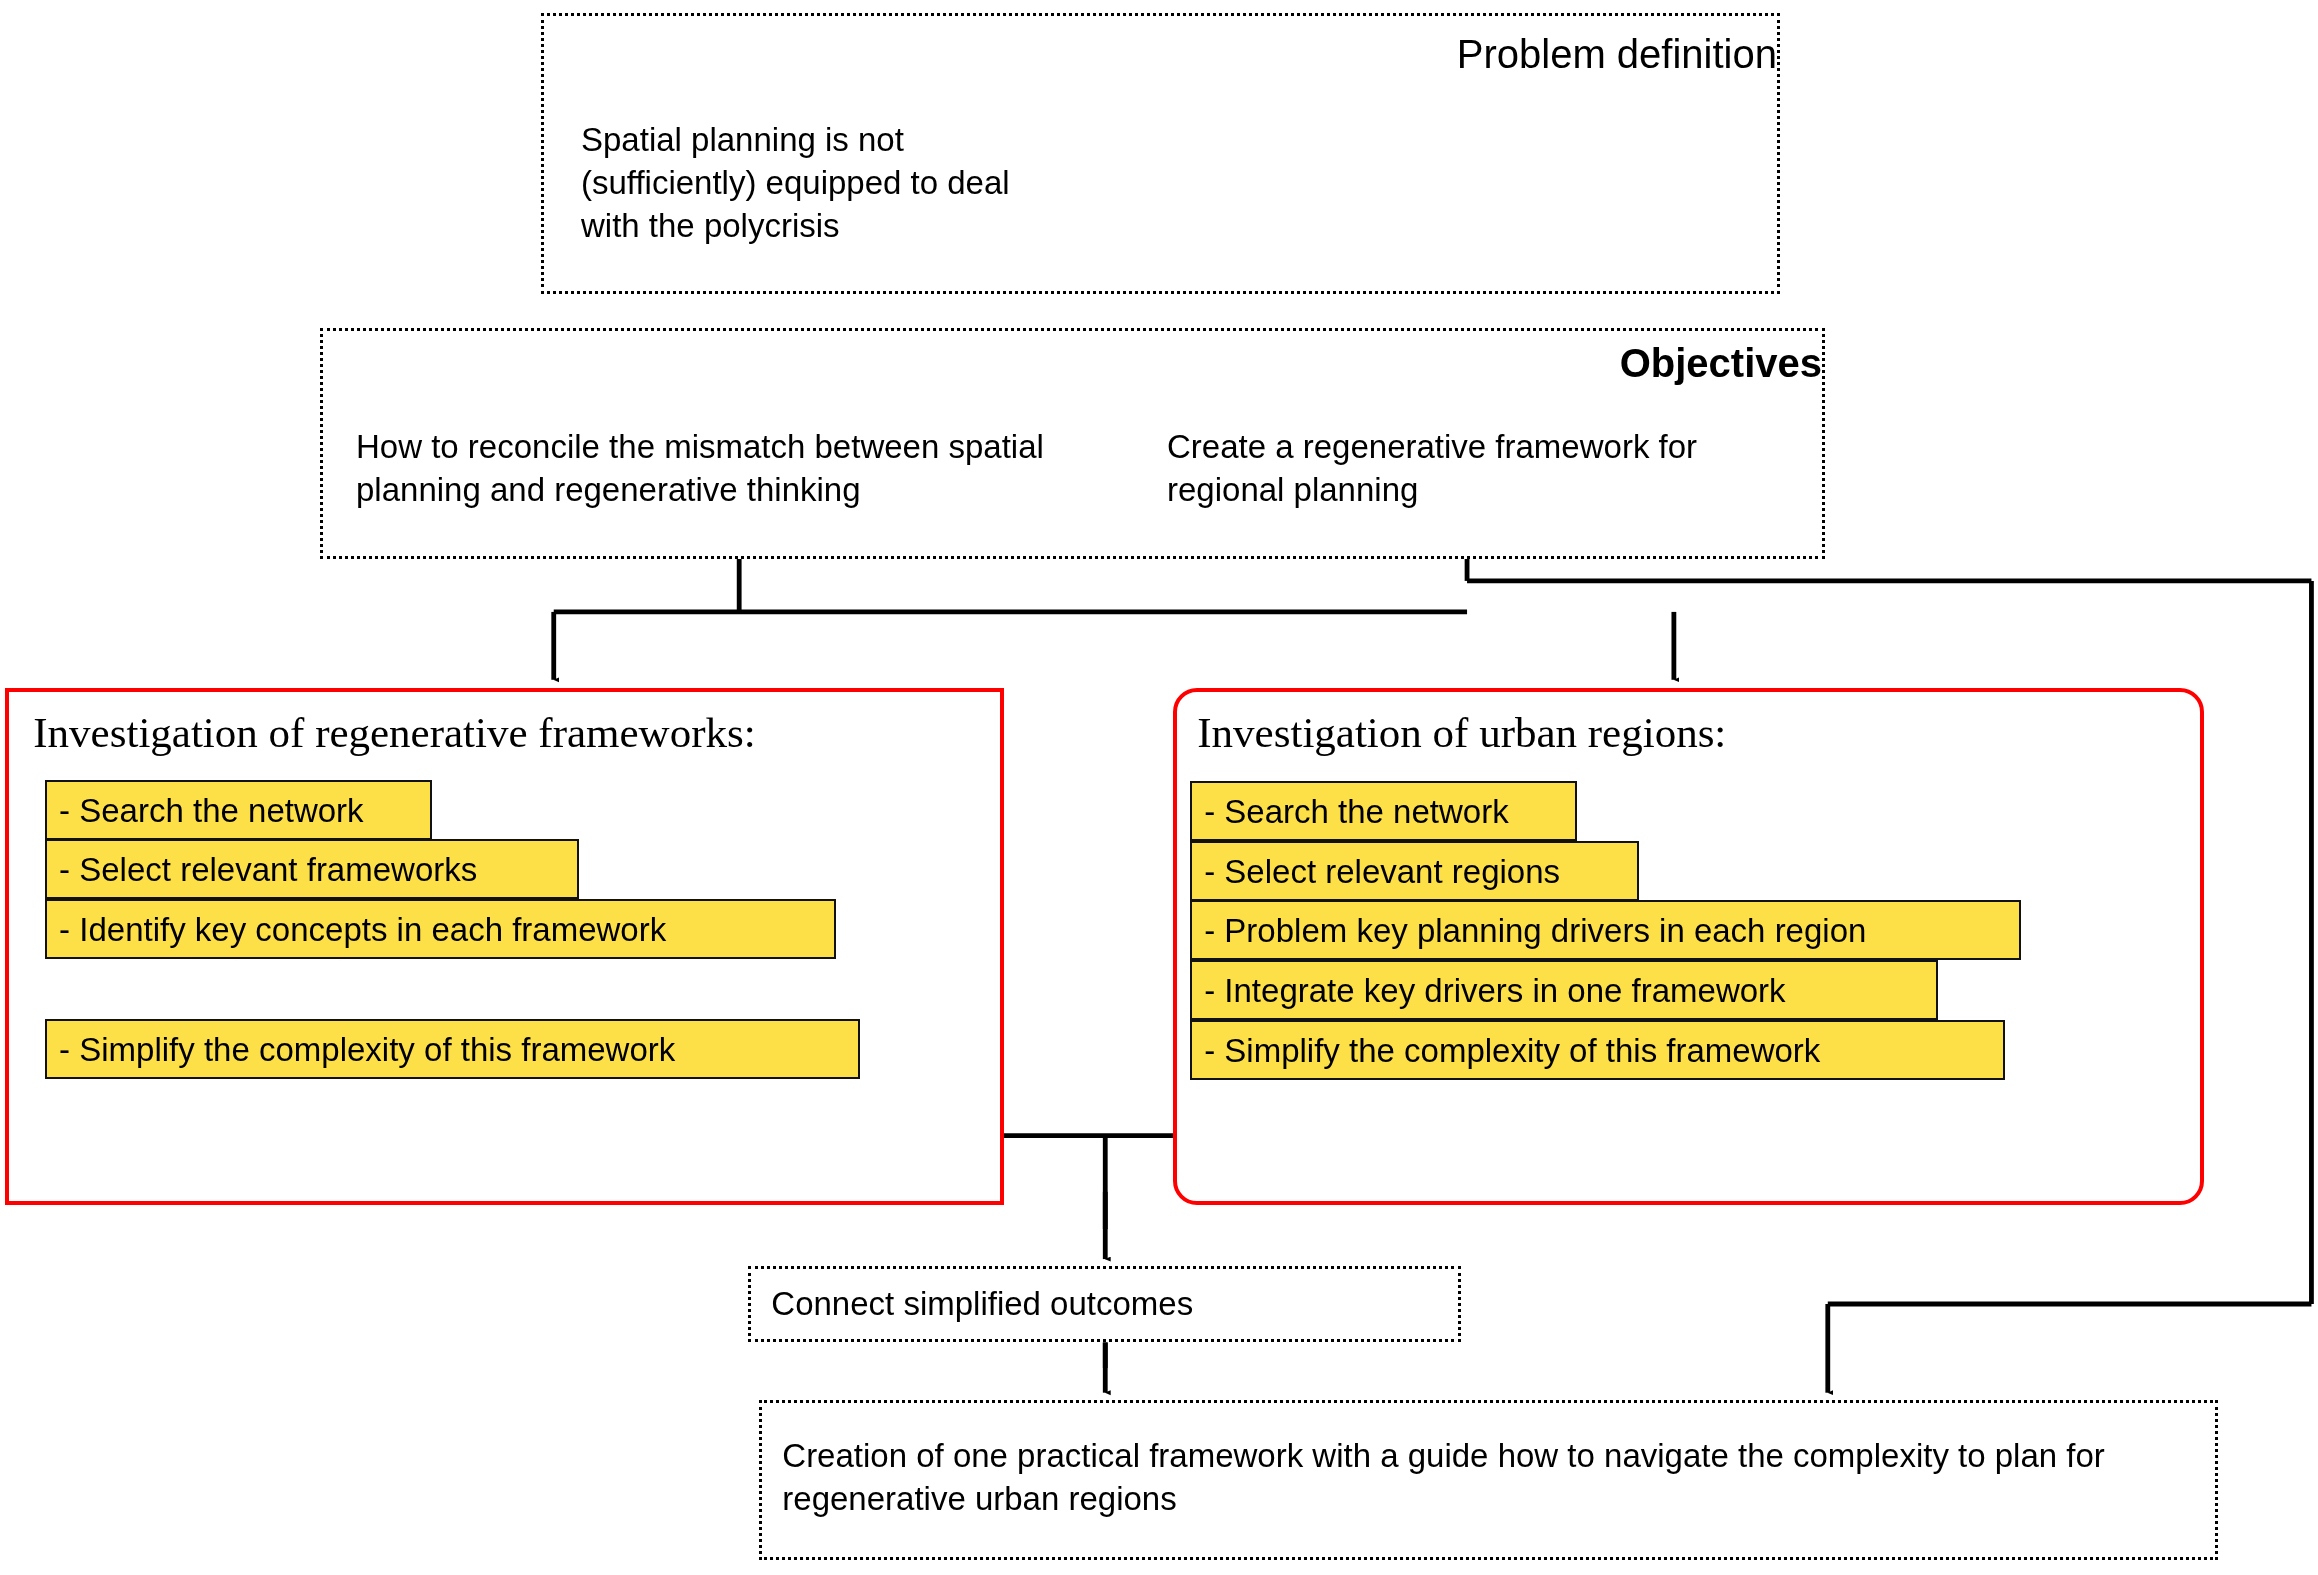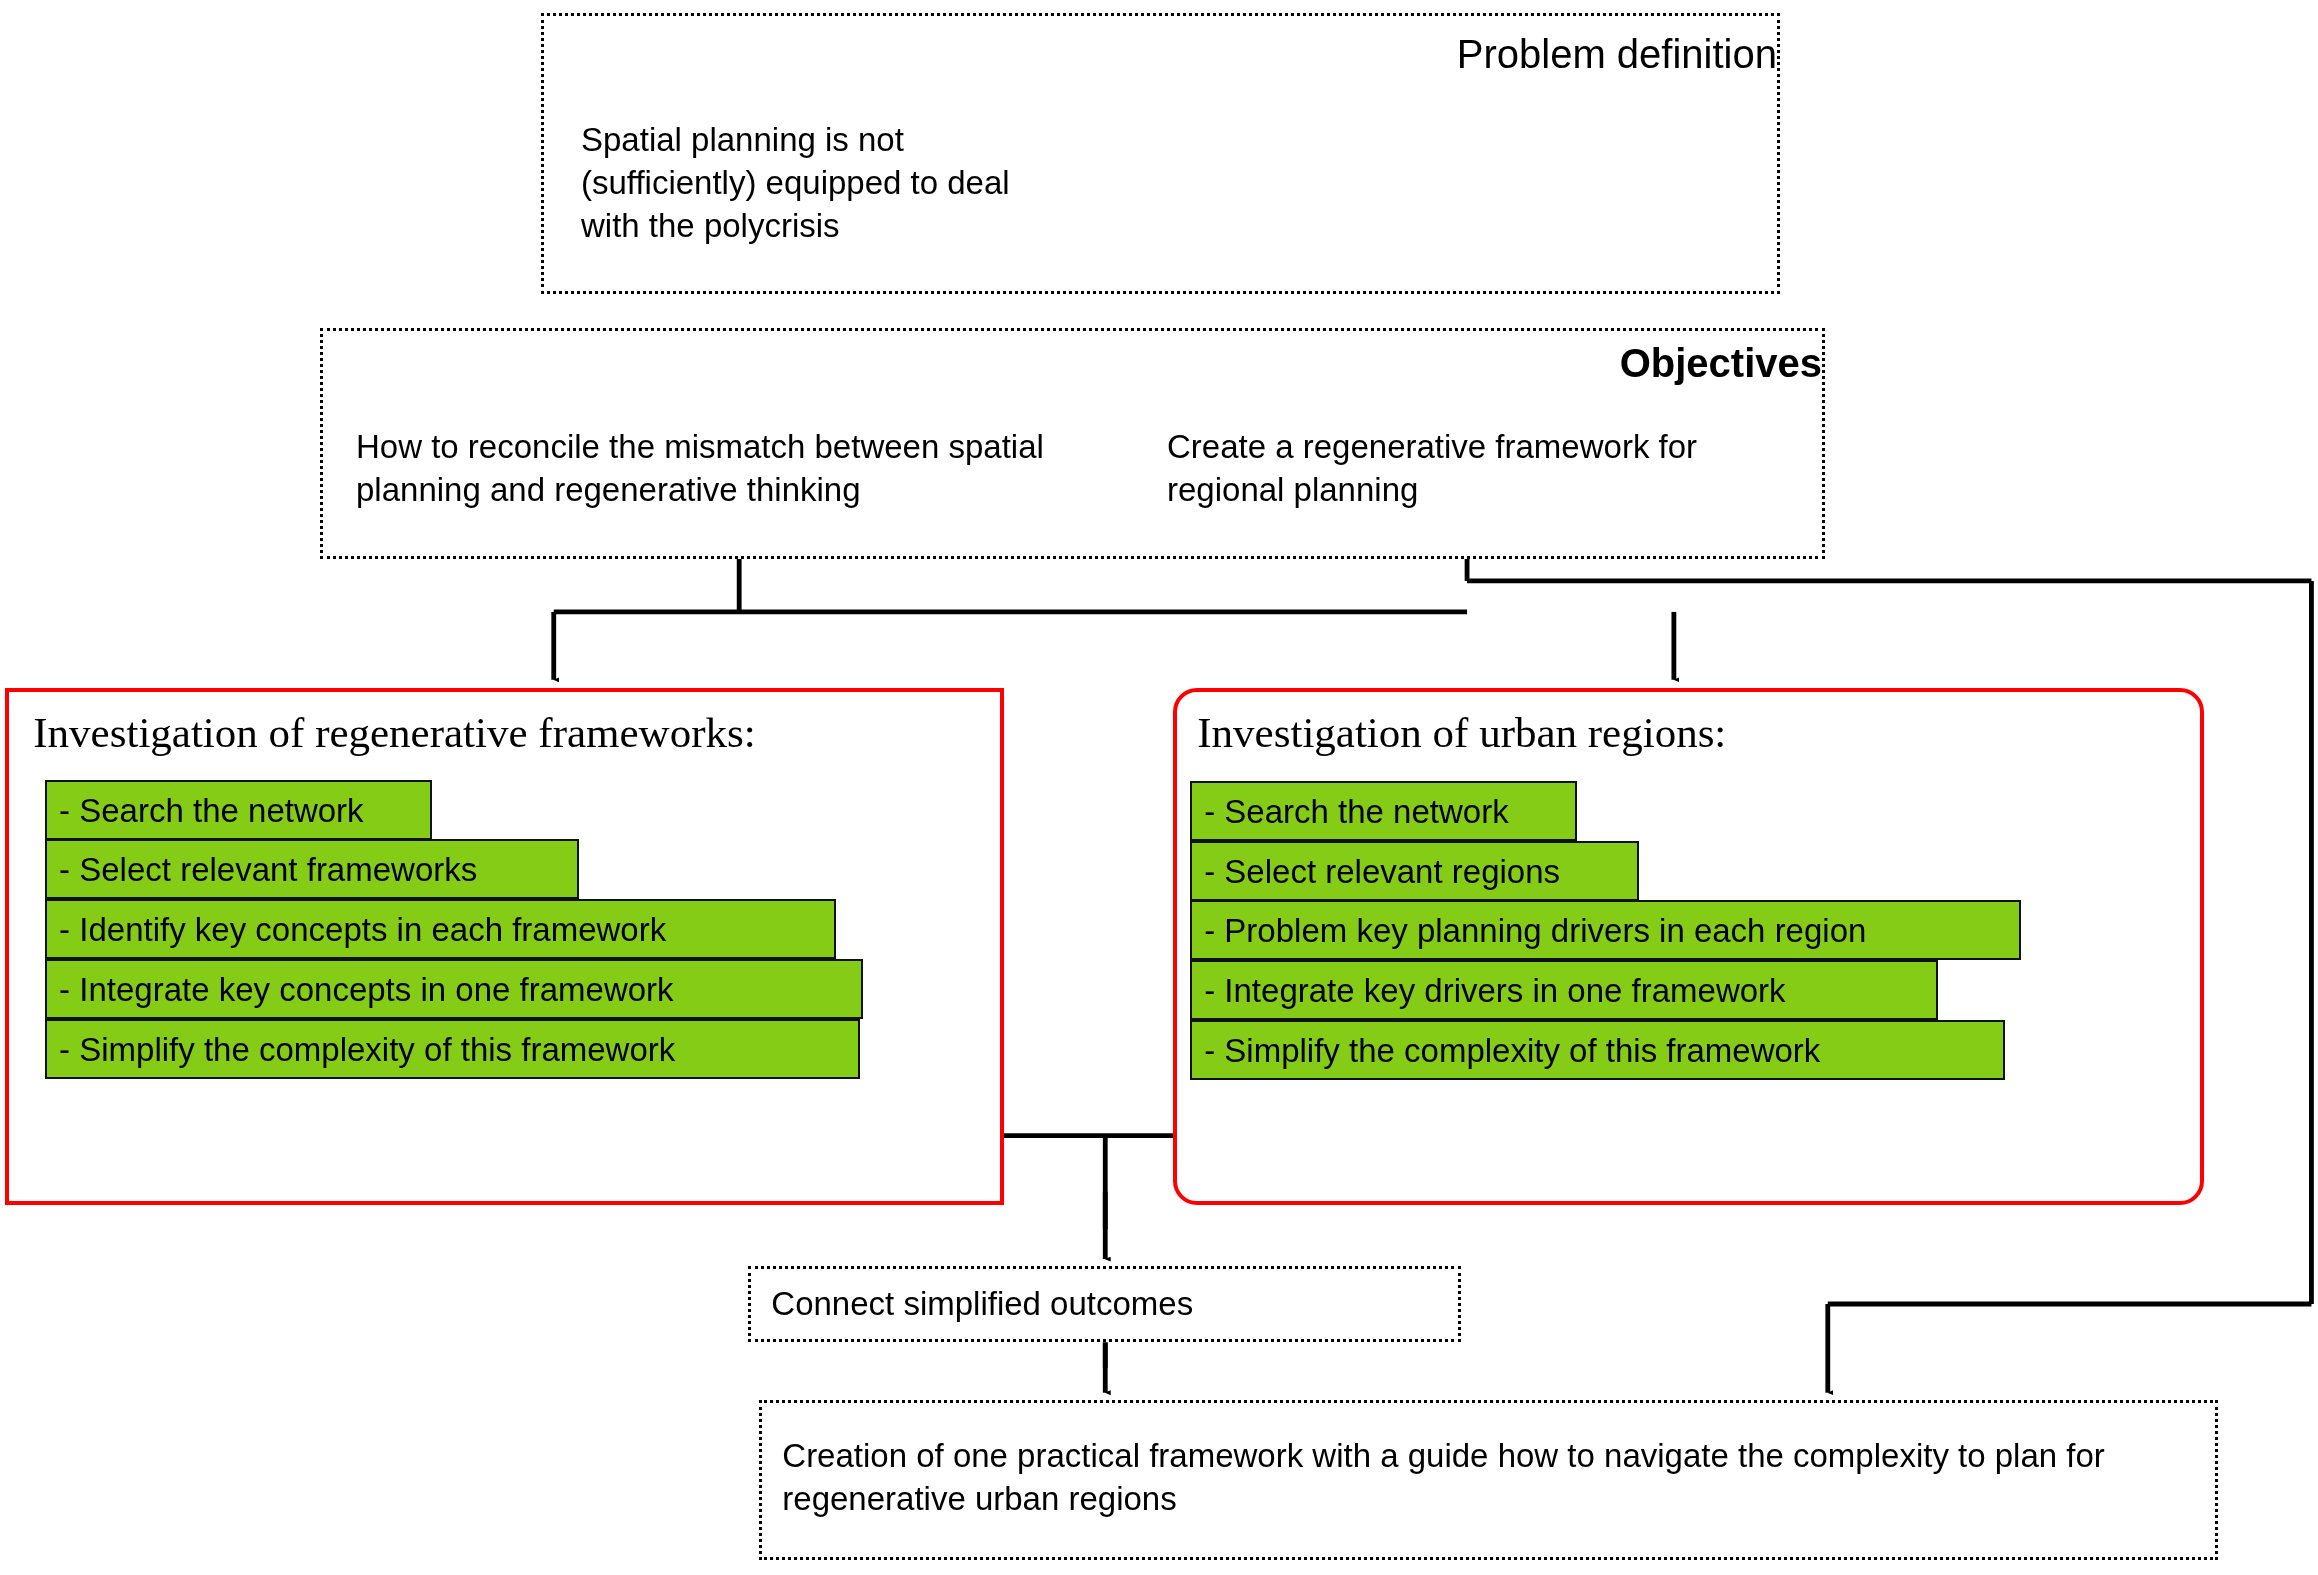--- a/index.html
+++ b/index.html
@@ -19,21 +19,21 @@
     background:#ffffff;
   }
   
   .red-box{
     border:4.8px solid #FF0000;
     background:#ffffff;
   }
   
   .item-box{
     border:2.1px solid #111111;
-    background:#84cc16;
+    background:#fde047;
     display:flex;align-items:center;
     padding:0 11.8px;
     white-space:nowrap;
   }
   .item-box span{font-size:33px;line-height:1;}
 
   .section-title{
     font-size:40px;
     text-align:right;
     white-space:nowrap;
@@ -112,23 +112,20 @@
 
     <div class="abs item-box" style="left:36px;top:88px;width:387px;height:60px;">
       <span>- Search the network</span>
     </div>
     <div class="abs item-box" style="left:36px;top:147px;width:534px;height:60px;">
       <span>- Select relevant frameworks</span>
     </div>
     <div class="abs item-box" style="left:36px;top:207px;width:791px;height:60px;">
       <span>- Identify key concepts in each framework</span>
     </div>
-    <div class="abs item-box" style="left:36px;top:267px;width:818px;height:60px;">
-      <span>- Integrate key concepts in one framework</span>
-    </div>
     <div class="abs item-box" style="left:36px;top:327px;width:815px;height:60px;">
       <span>- Simplify the complexity of this framework</span>
     </div>
   </div>
 
   <div class="abs red-box" style="left:1173px;top:688px;width:1031px;height:517px;border-radius:24px;">
     <div class="abs red-title" style="left:20.3px;top:16px;">Investigation of urban regions:</div>
 
     <div class="abs item-box" style="left:13.4px;top:89px;width:387px;height:60px;">
       <span>- Search the network</span>

